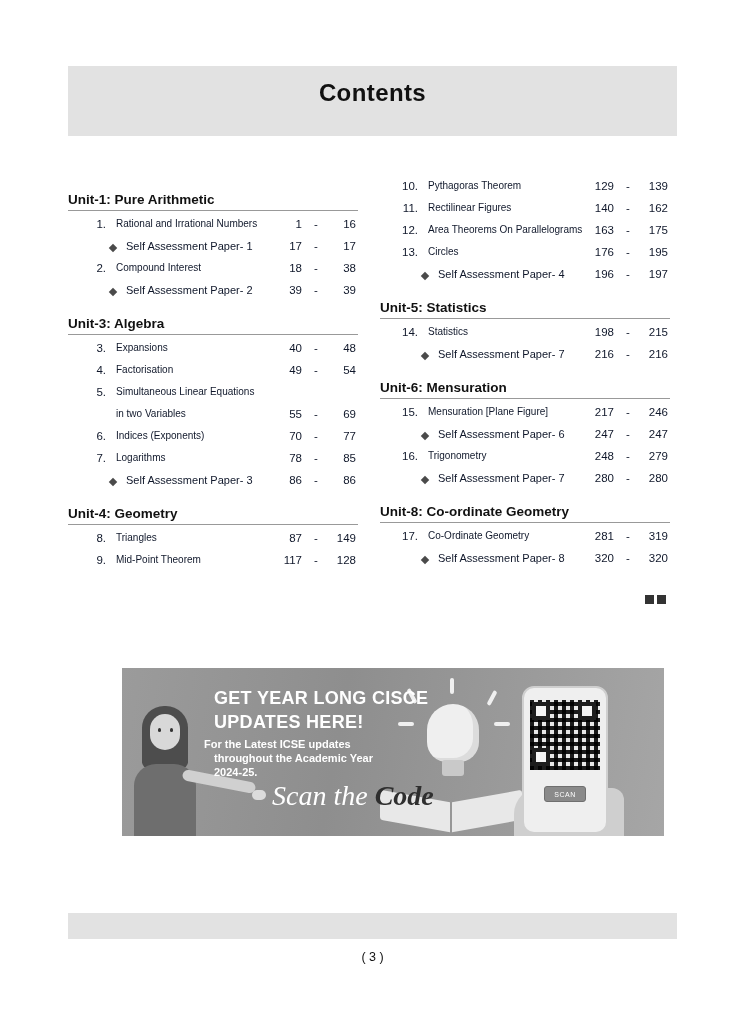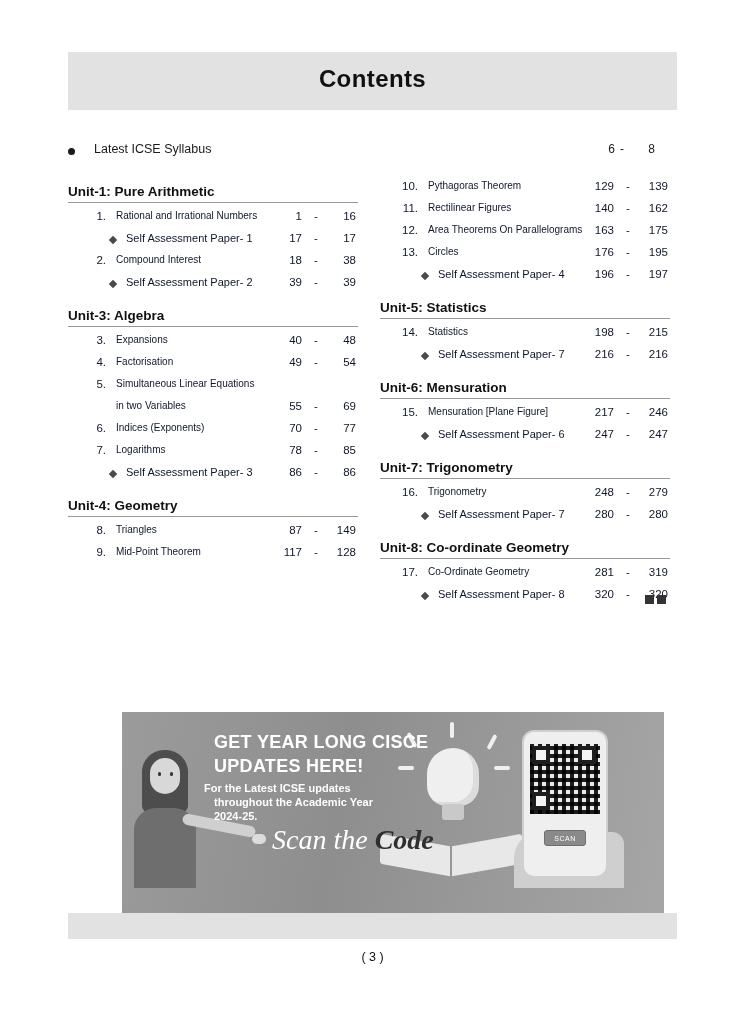--- a/index.html
+++ b/index.html
@@ -20,23 +20,23 @@
     position: absolute;
     left: 0; top: 0;
     width: 745px;
     height: 1024px;
     background: #fff;
   }
   
   .header-bar {
     position: absolute;
     left: 68px;
-    top: 52px;
+    top: 66px;
     width: 609px;
-    height: 58px;
+    height: 70px;
     background: #e2e2e2;
   }
   .header-title {
     position: absolute;
     left: 0; right: 0;
     top: 13px;
     text-align: center;
     font-size: 24px;
     font-weight: bold;
     letter-spacing: 0.4px;
@@ -88,21 +88,21 @@
 
   .unit-head {
     font-size: 13.5px;
     font-weight: bold;
     color: #111;
     padding-bottom: 3px;
     border-bottom: 1px solid #999;
     margin-bottom: 7px;
     margin-top: 10px;
   }
-  .unit-head:first-child { margin-top: 4px; }
+  .unit-head:first-child { margin-top: 12px; }
 
   .entry {
     position: relative;
     height: 22px;
     font-size: 12px;
     color: #0f172a;
   }
   .entry .num {
     position: absolute;
     left: 16px;
@@ -171,24 +171,23 @@
     height: 9px;
     background: #333;
   }
 
   
   .promo {
     position: absolute;
     left: 122px;
     top: 668px;
     width: 542px;
-    height: 227px;
+    height: 168px;
     background: linear-gradient(100deg, #9b9b9b 0%, #8e8e8e 40%, #a6a6a6 100%);
     overflow: hidden;
-    margin-top: 44px;
   }
   .promo .headline1 {
     position: absolute;
     left: 92px;
     top: 20px;
     font-size: 18px;
     font-weight: bold;
     color: #fff;
     letter-spacing: 0.3px;
   }
@@ -388,27 +387,20 @@
 </style>
 </head>
 <body>
 
 <div class="page">
 
   <div class="header-bar">
     <div class="header-title">Contents</div>
   </div>
 
-  <div class="syllabus-row">
-    <span class="bullet-dot"></span>
-    <span class="syllabus-label">Latest ICSE Syllabus</span>
-    <span class="syllabus-pages">
-      <span class="p1">6</span><span class="dash">-</span><span class="p2">8</span>
-    </span>
-  </div>
 
   <div class="col col-left" id="col-left">
       <div class="unit-head">Unit-1: Pure Arithmetic</div>
       <div class="entry">
         <span class="num">1.</span>
         <span class="title">Rational and Irrational Numbers</span>
         <span class="pg1">1</span>
         <span class="dash">-</span>
         <span class="pg2">16</span>
       </div>
@@ -554,21 +546,20 @@
         <span class="dash">-</span>
         <span class="pg2">246</span>
       </div>
       <div class="entry sub">
         <span class="diamond"></span>
         <span class="title">Self Assessment Paper- 6</span>
         <span class="pg1">247</span>
         <span class="dash">-</span>
         <span class="pg2">247</span>
       </div>
-      <div class="unit-head">Unit-7: Trigonometry</div>
       <div class="entry">
         <span class="num">16.</span>
         <span class="title">Trigonometry</span>
         <span class="pg1">248</span>
         <span class="dash">-</span>
         <span class="pg2">279</span>
       </div>
       <div class="entry sub">
         <span class="diamond"></span>
         <span class="title">Self Assessment Paper- 7</span>

